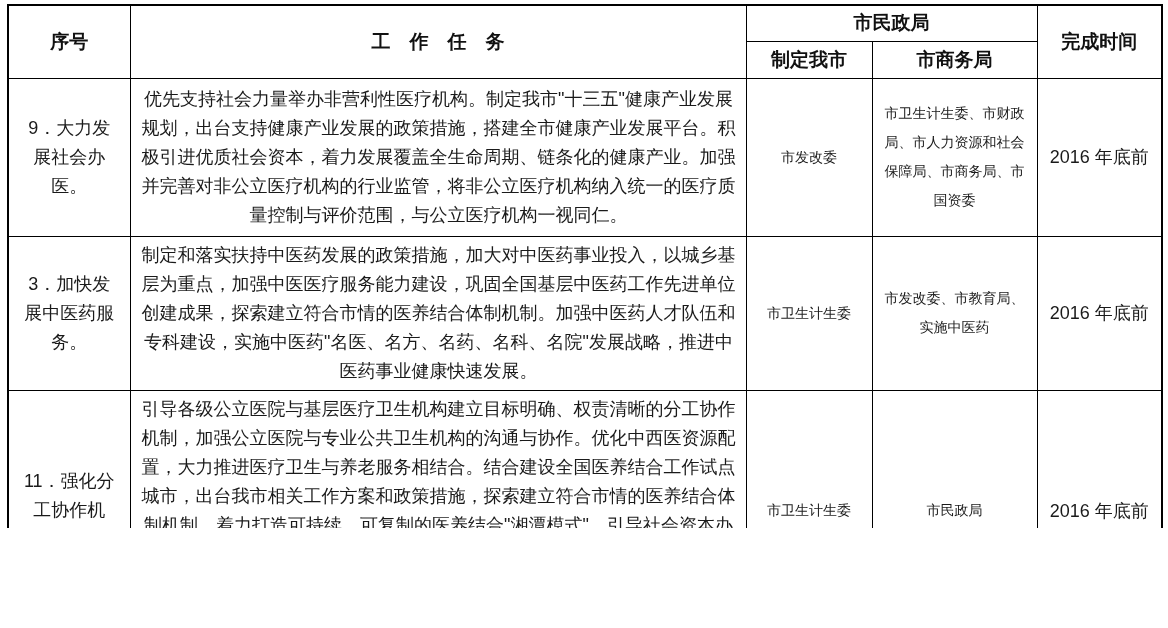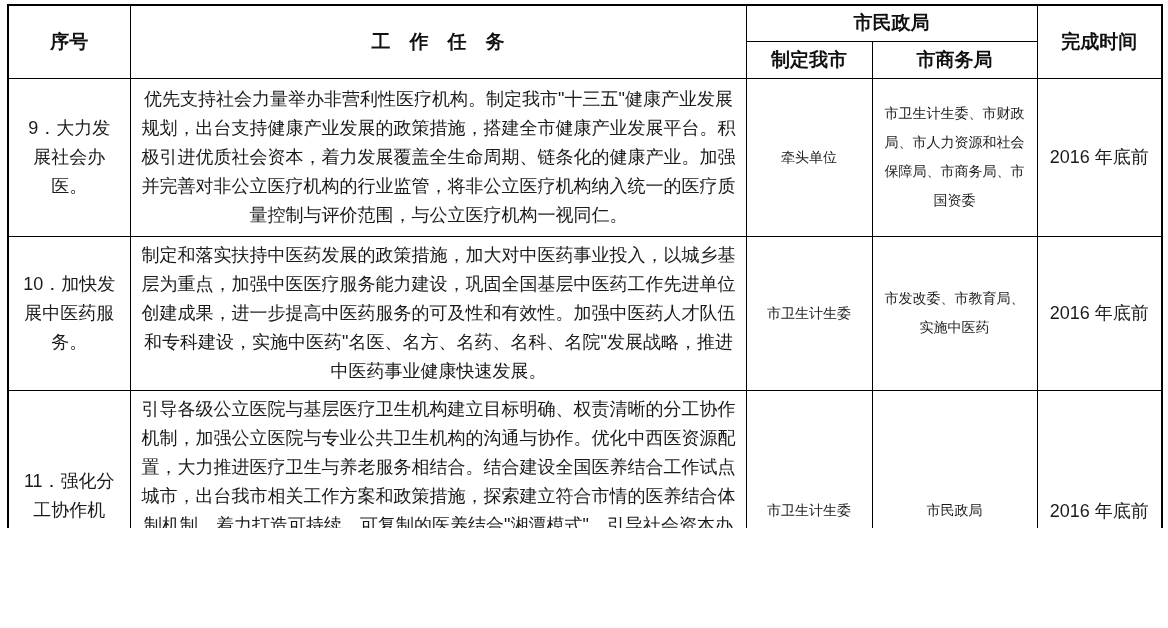--- a/index.html
+++ b/index.html
@@ -95,27 +95,27 @@
       </tr>
       <tr class="hrow-b">
         <th>制定我市</th>
         <th>市商务局</th>
       </tr>
     </thead>
     <tbody>
       <tr class="row-9">
         <td class="cell-no">9．大力发展社会办医。</td>
         <td class="cell-task">优先支持社会力量举办非营利性医疗机构。制定我市"十三五"健康产业发展规划，出台支持健康产业发展的政策措施，搭建全市健康产业发展平台。积极引进优质社会资本，着力发展覆盖全生命周期、链条化的健康产业。加强并完善对非公立医疗机构的行业监管，将非公立医疗机构纳入统一的医疗质量控制与评价范围，与公立医疗机构一视同仁。</td>
-        <td class="cell-lead">牵头单位</td>
+        <td class="cell-lead">市发改委</td>
         <td class="cell-coop">市卫生计生委、市财政局、市人力资源和社会保障局、市商务局、市国资委</td>
         <td class="cell-time">2016 年底前</td>
       </tr>
       <tr class="row-10">
-        <td class="cell-no">10．加快发展中医药服务。</td>
-        <td class="cell-task">制定和落实扶持中医药发展的政策措施，加大对中医药事业投入，以城乡基层为重点，加强中医医疗服务能力建设，巩固全国基层中医药工作先进单位创建成果，进一步提高中医药服务的可及性和有效性。加强中医药人才队伍和专科建设，实施中医药"名医、名方、名药、名科、名院"发展战略，推进中医药事业健康快速发展。</td>
+        <td class="cell-no">3．加快发展中医药服务。</td>
+        <td class="cell-task">制定和落实扶持中医药发展的政策措施，加大对中医药事业投入，以城乡基层为重点，加强中医医疗服务能力建设，巩固全国基层中医药工作先进单位创建成果，探索建立符合市情的医养结合体制机制。加强中医药人才队伍和专科建设，实施中医药"名医、名方、名药、名科、名院"发展战略，推进中医药事业健康快速发展。</td>
         <td class="cell-lead">市卫生计生委</td>
         <td class="cell-coop">市发改委、市教育局、实施中医药</td>
         <td class="cell-time">2016 年底前</td>
       </tr>
       <tr class="row-11">
         <td class="cell-no">11．强化分工协作机制。</td>
         <td class="cell-task">引导各级公立医院与基层医疗卫生机构建立目标明确、权责清晰的分工协作机制，加强公立医院与专业公共卫生机构的沟通与协作。优化中西医资源配置，大力推进医疗卫生与养老服务相结合。结合建设全国医养结合工作试点城市，出台我市相关工作方案和政策措施，探索建立符合市情的医养结合体制机制，着力打造可持续、可复制的医养结合"湘潭模式"。引导社会资本办医走高端化、多样化、专科化和差别化的发展路子，与公立医院实现优势互补，不断满足人民群众多样化、多层次医疗卫生服务需求。加快推进医师多点执业。</td>
         <td class="cell-lead">市卫生计生委</td>
         <td class="cell-coop">市民政局</td>
         <td class="cell-time">2016 年底前</td>

